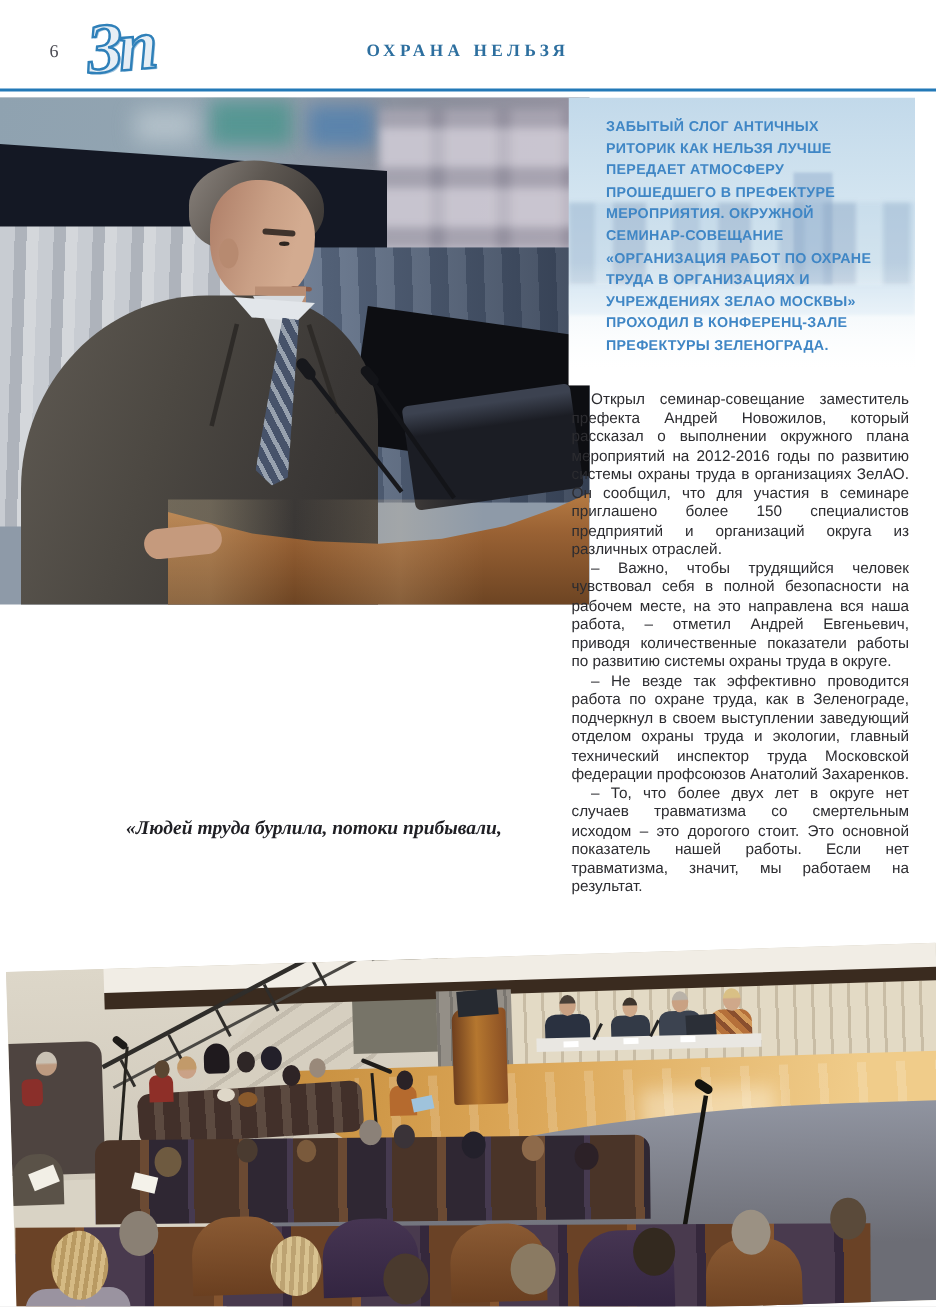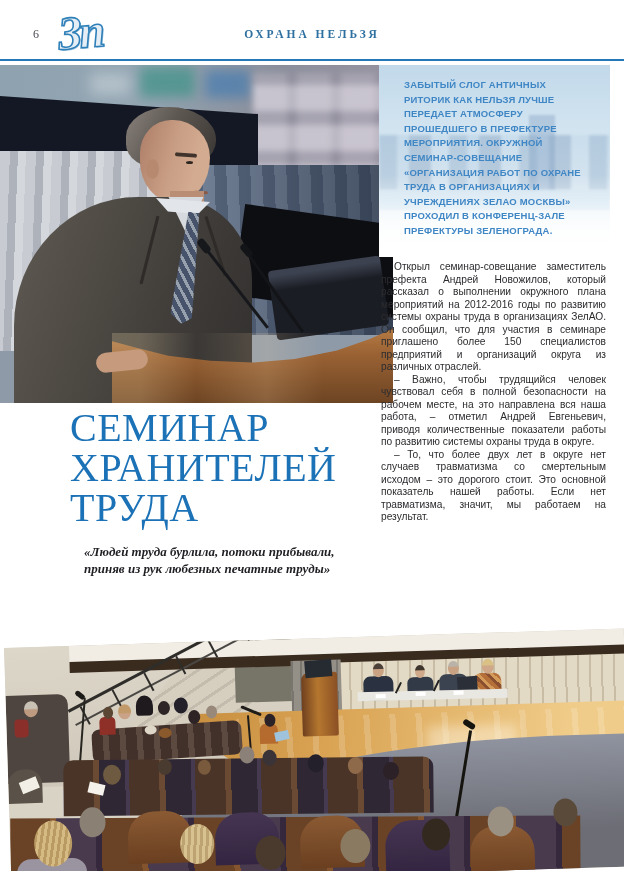--- a/index.html
+++ b/index.html
@@ -77,43 +77,38 @@
     <div class="abs" style="left:272px;top:198px;width:113px;height:70px;border-radius:4px;background:linear-gradient(180deg,#3c4250 0 8%,#1b1d24 30%);transform:rotate(-8deg);"></div>
     <div class="abs" style="left:205px;top:185px;width:3px;height:100px;background:#17181c;transform:rotate(-38deg);transform-origin:top left;"></div>
     <div class="abs" style="left:196px;top:177px;width:16px;height:8px;border-radius:4px;background:#17181c;transform:rotate(52deg);"></div>
     <div class="abs" style="left:247px;top:190px;width:3px;height:95px;background:#131418;transform:rotate(-35deg);transform-origin:top left;"></div>
     <div class="abs" style="left:239px;top:182px;width:15px;height:7px;border-radius:4px;background:#131418;transform:rotate(50deg);"></div>
     <div class="abs" style="left:112px;top:255px;width:281px;height:85px;clip-path:polygon(0% 25%,8% 32%,20% 42%,35% 48%,50% 50%,65% 46%,80% 36%,92% 22%,100% 10%,100% 100%,0% 100%);background:linear-gradient(180deg,#c08448 0%,#9a6234 40%,#6b4322 100%);"></div>
     <div class="abs" style="left:112px;top:268px;width:281px;height:72px;background:linear-gradient(90deg,rgba(255,230,180,.22) 10%,transparent 30%,rgba(255,220,170,.18) 55%,transparent 75%);"></div>
     <div class="abs" style="left:96px;top:286px;width:52px;height:20px;border-radius:10px;background:#c59a7d;transform:rotate(-6deg);"></div>
   </div>
 
-  <div class="abs headline">
-    <div>СЕМИНАР</div>
-    <div>ХРАНИТЕЛЕЙ</div>
-    <div>ТРУДА</div>
-  </div>
 
   <div class="abs quote">
     <div>«Людей труда бурлила, потоки прибывали,</div>
-    <div>приняв из рук любезных печатные труды»</div>
   </div>
 
   <div class="abs right-col">
     <div class="abs lead-bg">
       <div class="abs" style="left:0;top:0;width:231px;height:192px;background:linear-gradient(180deg,#c2d9ea 0%,#d5e6f1 40%,#e8f2f7 70%,#ffffff 100%);"></div>
       <div class="abs" style="left:0;top:70px;width:231px;height:55px;filter:blur(1.5px);background:repeating-linear-gradient(90deg,rgba(140,170,200,.45) 0 18px,rgba(170,198,222,.35) 18px 30px,rgba(120,150,185,.4) 30px 52px,rgba(180,205,226,.3) 52px 70px);"></div>
       <div class="abs" style="left:150px;top:50px;width:26px;height:75px;background:rgba(130,160,195,.4);filter:blur(1px);"></div>
       <div class="abs" style="left:0;top:125px;width:231px;height:20px;background:rgba(190,215,235,.5);filter:blur(1px);"></div>
       <div class="abs" style="left:0;top:110px;width:231px;height:82px;background:linear-gradient(180deg,transparent,#ffffff 88%);"></div>
     </div>
     <div class="abs lead-text">ЗАБЫТЫЙ СЛОГ АНТИЧНЫХ РИТОРИК КАК НЕЛЬЗЯ ЛУЧШЕ ПЕРЕДАЕТ АТМОСФЕРУ ПРОШЕДШЕГО В ПРЕФЕКТУРЕ МЕРОПРИЯТИЯ. ОКРУЖНОЙ СЕМИНАР-СОВЕЩАНИЕ «ОРГАНИЗАЦИЯ РАБОТ ПО ОХРАНЕ ТРУДА В ОРГАНИЗАЦИЯХ И УЧРЕЖДЕНИЯХ ЗЕЛАО МОСКВЫ» ПРОХОДИЛ В КОНФЕРЕНЦ-ЗАЛЕ ПРЕФЕКТУРЫ ЗЕЛЕНОГРАДА.</div>
     <div class="abs body-text">
       <p>Открыл семинар-совещание заместитель префекта Андрей Новожилов, который рассказал о выполнении окружного плана мероприятий на 2012-2016 годы по развитию системы охраны труда в организациях ЗелАО. Он сообщил, что для участия в семинаре приглашено более 150 специалистов предприятий и организаций округа из различных отраслей.</p>
       <p>– Важно, чтобы трудящийся человек чувствовал себя в полной безопасности на рабочем месте, на это направлена вся наша работа, – отметил Андрей Евгеньевич, приводя количественные показатели работы по развитию системы охраны труда в округе.</p>
+      <p>– Не везде так эффективно проводится работа по охране труда, как в Зеленограде, подчеркнул в своем выступлении заведующий отделом охраны труда и экологии, главный технический инспектор труда Московской федерации профсоюзов Анатолий Захаренков.</p>
       <p>– То, что более двух лет в округе нет случаев травматизма со смертельным исходом – это дорогого стоит. Это основной показатель нашей работы. Если нет травматизма, значит, мы работаем на результат.</p>
     </div>
   </div>
 
   <div class="abs audience-photo">
     <div class="abs" style="left:0;top:0;width:300px;height:140px;background:linear-gradient(180deg,#ddd7c9,#cfc8ba);"></div>
     <div class="abs" style="left:70px;top:0;width:230px;height:145px;clip-path:polygon(0 100%,55% 0,100% 0,45% 100%);background:#d6cfc0 repeating-linear-gradient(-32deg,rgba(60,50,40,.12) 0 3px,transparent 3px 14px);"></div>
     <div class="abs" style="left:230px;top:0;width:58px;height:62px;background:#777468;"></div>
     <div class="abs" style="left:65px;top:0;width:555px;height:19px;background:#f1ede5;"></div>
     <div class="abs" style="left:65px;top:16px;width:555px;height:11px;background:#3a2b1f;"></div>

